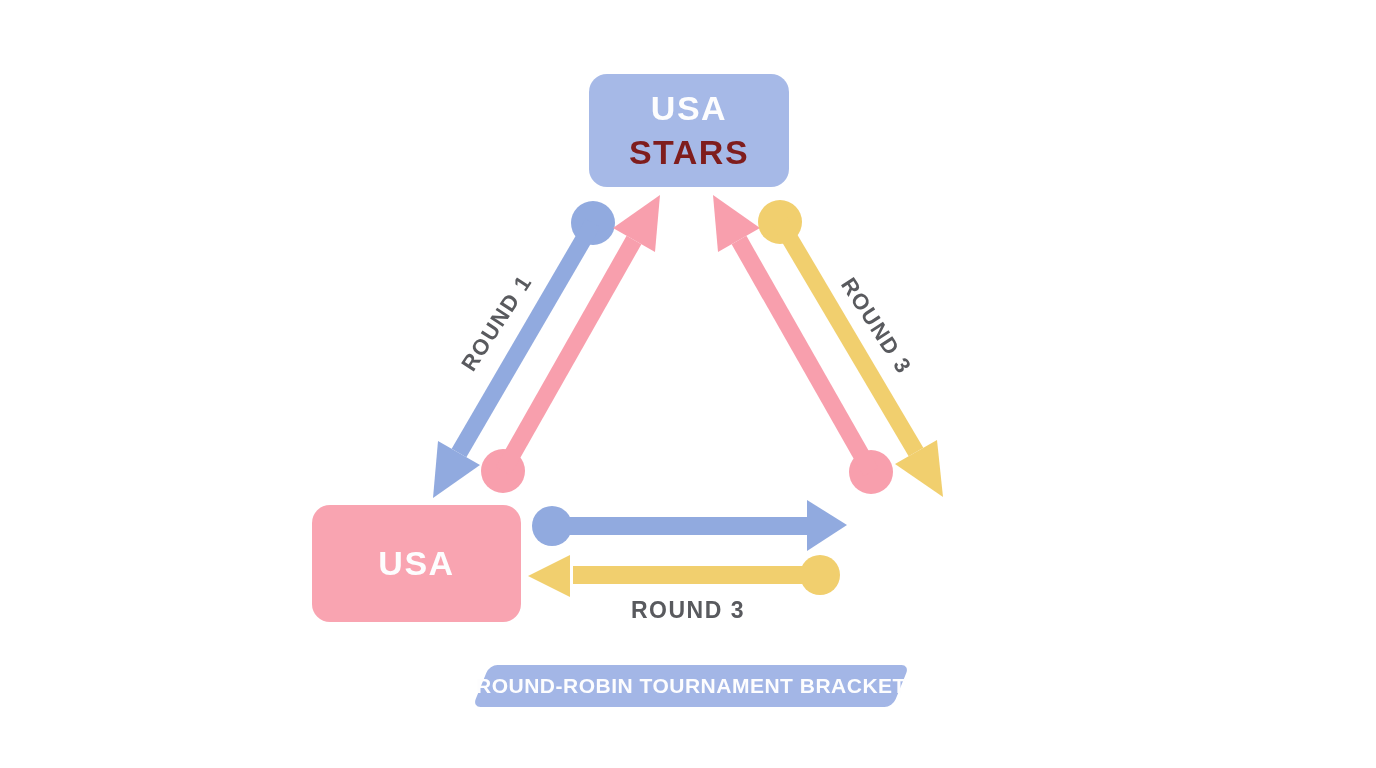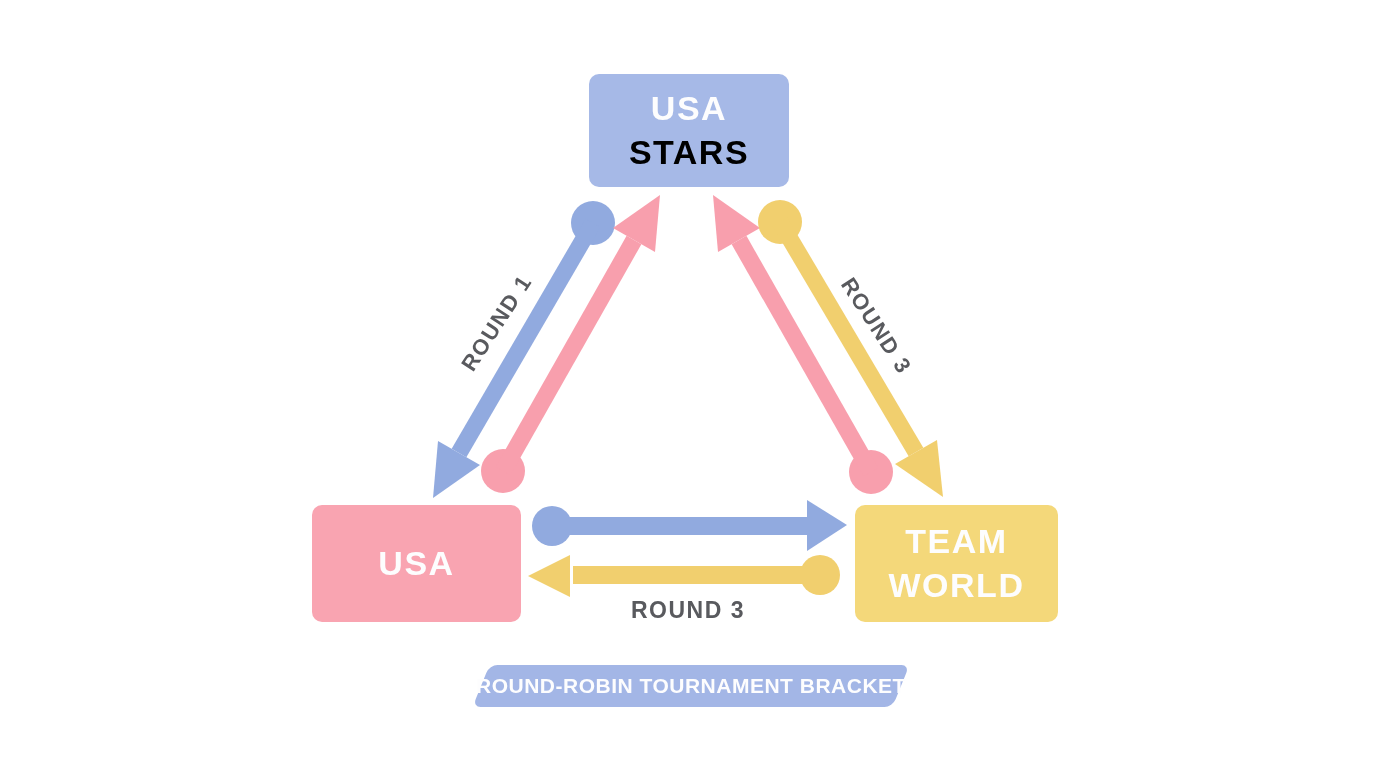--- a/index.html
+++ b/index.html
@@ -6,21 +6,21 @@
   body{
     width:1376px;height:768px;
     background:#ffffff;
     font-family:"Liberation Sans", sans-serif;
     overflow:hidden;
   }
   .stage{position:relative;width:1376px;height:768px;}
   svg.arrows{position:absolute;left:0;top:0;}
   .node{
     position:absolute;
-    border-radius:10px;
+    border-radius:18px;
     display:flex;flex-direction:column;align-items:center;justify-content:center;
     text-align:center;
     font-weight:bold;
     font-size:34px;
     letter-spacing:1.5px;
     line-height:1.28;
   }
   .node-stars{left:589px;top:74px;width:200px;height:113px;}
   .node-stripes{left:312px;top:505px;width:209px;height:117px;}
   .node-world{left:855px;top:505px;width:203px;height:117px;}
@@ -89,31 +89,27 @@
 
     <g>
       <circle cx="820" cy="575" r="20" fill="#f1cf6e"></circle>
       <line x1="820" y1="575" x2="573" y2="575" stroke-width="18" stroke="#f1cf6e"></line>
       <polygon points="528,576 570,555 570,597" fill="#f1cf6e"></polygon>
     </g>
   </svg>
 
   <div class="node node-stars" style="background-color: rgb(166, 185, 231);">
     <span style="color: rgb(253, 253, 254);">USA</span>
-    <span style="color: #000000;">STARS</span>
+    <span style="color: #7f1d1d;">STARS</span>
   </div>
 
   <div class="node node-stripes" style="background-color: rgb(249, 164, 177);">
     <span style="color: rgb(253, 253, 254);">USA</span>
   </div>
 
-  <div class="node node-world" style="background-color: rgb(244, 216, 122);">
-    <span style="color: rgb(253, 253, 254);">TEAM</span>
-    <span style="color: rgb(253, 253, 254);">WORLD</span>
-  </div>
 
   <div class="edge-label lbl-round1" style="color: rgb(89, 90, 94);">ROUND 1</div>
   <div class="edge-label lbl-round3-right" style="color: rgb(89, 90, 94);">ROUND 3</div>
   <div class="edge-label lbl-round3-bottom" style="color: rgb(89, 90, 94);">ROUND 3</div>
 
   <div class="banner" style="background-color: rgb(163, 182, 230);">
     <span style="color: rgb(253, 253, 254);">ROUND-ROBIN TOURNAMENT BRACKET</span>
   </div>
 
 </div>

